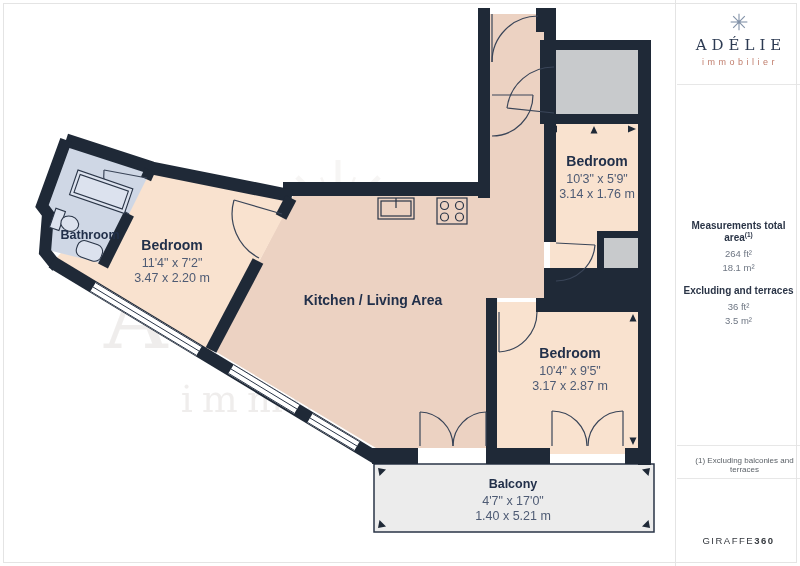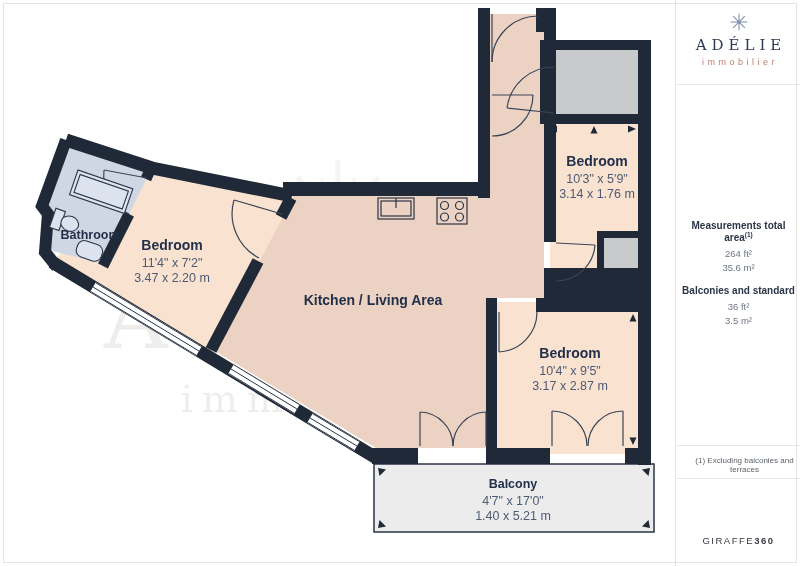--- a/index.html
+++ b/index.html
@@ -251,23 +251,23 @@
         <circle cx="12" cy="12" r="2" fill="#8292a8"></circle>
       </svg>
       <div class="brandname">ADÉLIE</div>
       <div class="tagline">immobilier</div>
     </div>
     <div class="divider" style="top:84px;"></div>
 
     <div id="stats" class="sb-center">
       <div class="stat-label"><span>Measurements total area</span><sup>(1)</sup></div>
       <div class="stat-value">264 ft²</div>
-      <div class="stat-value">35.6 m²</div>
+      <div class="stat-value">18.1 m²</div>
       <div class="stat-gap"></div>
-      <div class="stat-label"><span>Balconies and standard</span></div>
+      <div class="stat-label"><span>Excluding and terraces</span></div>
       <div class="stat-value">36 ft²</div>
       <div class="stat-value">3.5 m²</div>
     </div>
 
     <div class="divider" style="top:445px;"></div>
     <div id="footnote" class="sb-center">(1) Excluding balconies and terraces</div>
     <div class="divider" style="top:478px;"></div>
     <div id="brand360" class="sb-center">
       <span>GIRAFFE</span><span class="b">360</span>
     </div>

